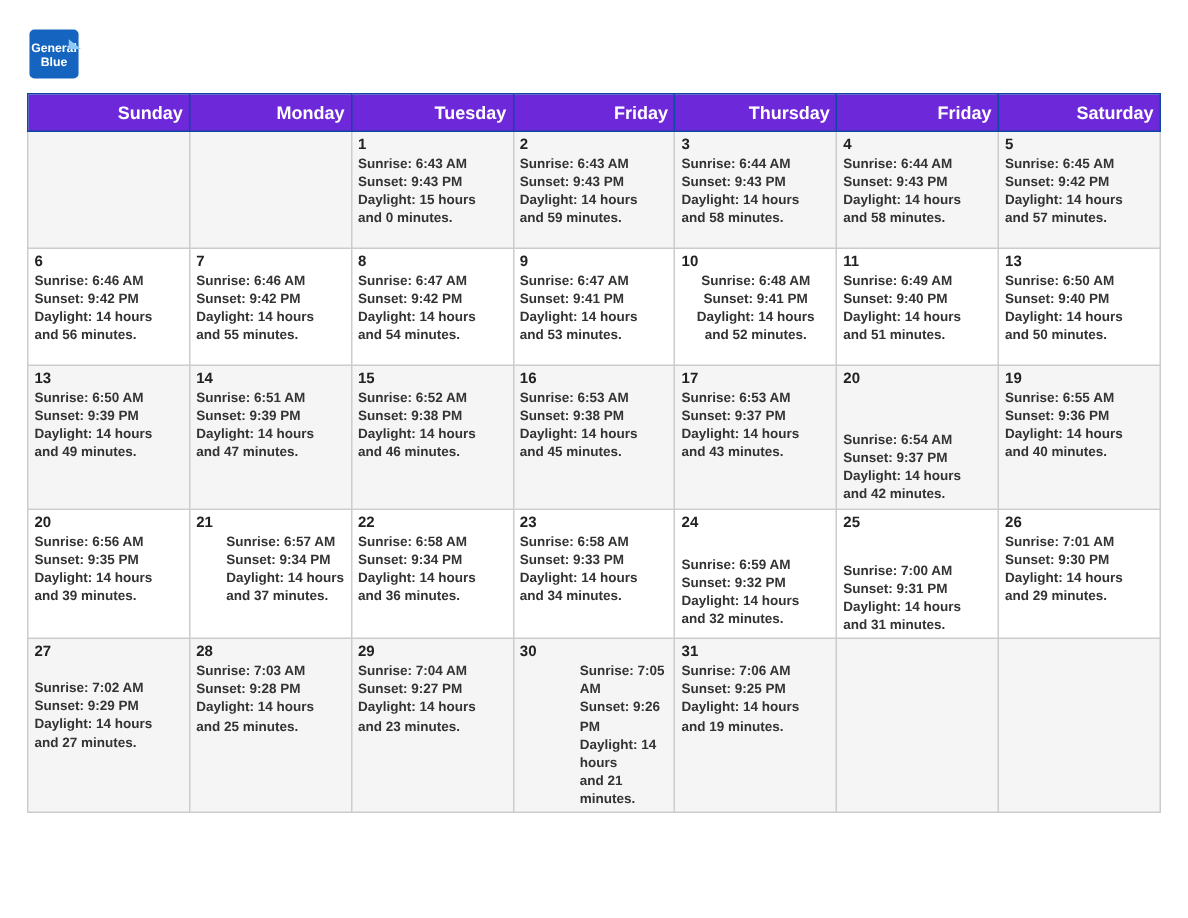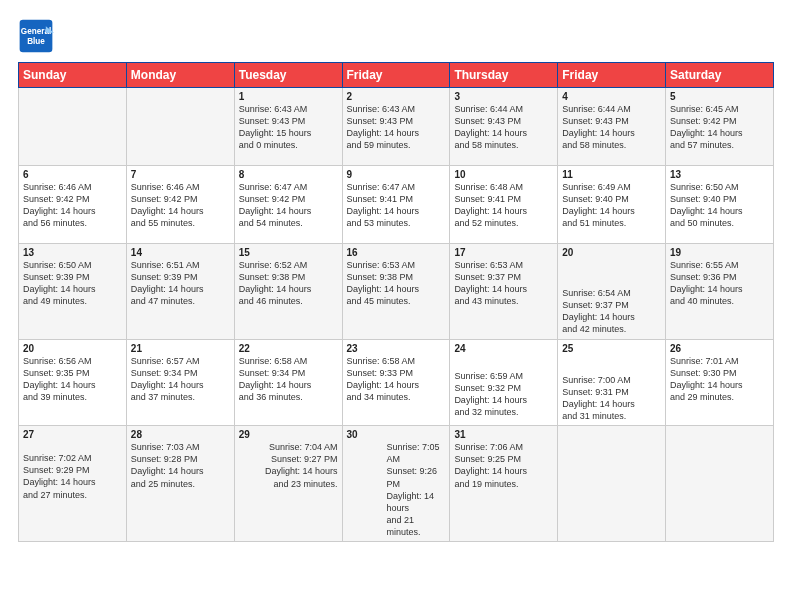--- a/index.html
+++ b/index.html
@@ -42,26 +42,26 @@
     .subtitle {
       font-size: 13px;
       color: #2a2a2a;
     }
     table {
       width: 100%;
       border-collapse: collapse;
       table-layout: fixed;
     }
     thead tr th {
-      background: #ef4444;
+      background: #6d28d9;
       color: #fff;
       font-size: 12px;
       font-weight: bold;
       padding: 5px 4px;
-      text-align: left;
+      text-align: right;
       border: 1px solid #0d47a1;
     }
     tbody tr td {
       border: 1px solid #ccc;
       vertical-align: top;
       padding: 3px 4px;
       font-size: 9.5px;
       color: #222;
       height: 78px;
     }
@@ -74,20 +74,21 @@
     .day-num {
       font-weight: bold;
       font-size: 10px;
       display: block;
       margin-bottom: 1px;
     }
     .cell-info {
       font-size: 9px;
       line-height: 1.35;
       color: #333;
+      font-weight: bold;
     }
   </style>
 </head>
 <body>
 
 <div class="page">
   <div class="header">
     <div class="logo">
       <svg class="logo-icon" viewBox="0 0 44 44">
         <rect x="2" y="2" width="40" height="40" rx="4" fill="#1565c0"></rect>
@@ -184,21 +185,21 @@
           </td>
           <td>
             <span class="day-num">9</span>
             <div class="cell-info" style="white-space: pre-line;">Sunrise: 6:47 AM
 Sunset: 9:41 PM
 Daylight: 14 hours
 and 53 minutes.</div>
           </td>
           <td>
             <span class="day-num">10</span>
-            <div class="cell-info" style="white-space: pre-line;">Sunrise: 6:48 AM
+            <div class="cell-info" style="white-space: pre-line; text-align: center;">Sunrise: 6:48 AM
 Sunset: 9:41 PM
 Daylight: 14 hours
 and 52 minutes.</div>
           </td>
           <td>
             <span class="day-num">11</span>
             <div class="cell-info" style="white-space: pre-line;">Sunrise: 6:49 AM
 Sunset: 9:40 PM
 Daylight: 14 hours
 and 51 minutes.</div>
@@ -265,21 +266,21 @@
         <tr>
           <td>
             <span class="day-num">20</span>
             <div class="cell-info" style="white-space: pre-line;">Sunrise: 6:56 AM
 Sunset: 9:35 PM
 Daylight: 14 hours
 and 39 minutes.</div>
           </td>
           <td>
             <span class="day-num">21</span>
-            <div class="cell-info" style="white-space: pre-line;">Sunrise: 6:57 AM
+            <div class="cell-info" style="white-space: pre-line; margin-left: 20px;">Sunrise: 6:57 AM
 Sunset: 9:34 PM
 Daylight: 14 hours
 and 37 minutes.</div>
           </td>
           <td>
             <span class="day-num">22</span>
             <div class="cell-info" style="white-space: pre-line;">Sunrise: 6:58 AM
 Sunset: 9:34 PM
 Daylight: 14 hours
 and 36 minutes.</div>
@@ -323,21 +324,21 @@
           </td>
           <td>
             <span class="day-num">28</span>
             <div class="cell-info" style="white-space: pre-line;">Sunrise: 7:03 AM
 Sunset: 9:28 PM
 Daylight: 14 hours
 and 25 minutes.</div>
           </td>
           <td>
             <span class="day-num">29</span>
-            <div class="cell-info" style="white-space: pre-line; text-align: right;">Sunrise: 7:04 AM
+            <div class="cell-info" style="white-space: pre-line;">Sunrise: 7:04 AM
 Sunset: 9:27 PM
 Daylight: 14 hours
 and 23 minutes.</div>
           </td>
           <td>
             <span class="day-num">30</span>
             <div class="cell-info" style="white-space: pre-line; margin-left: 40px;">Sunrise: 7:05 AM
 Sunset: 9:26 PM
 Daylight: 14 hours
 and 21 minutes.</div>

